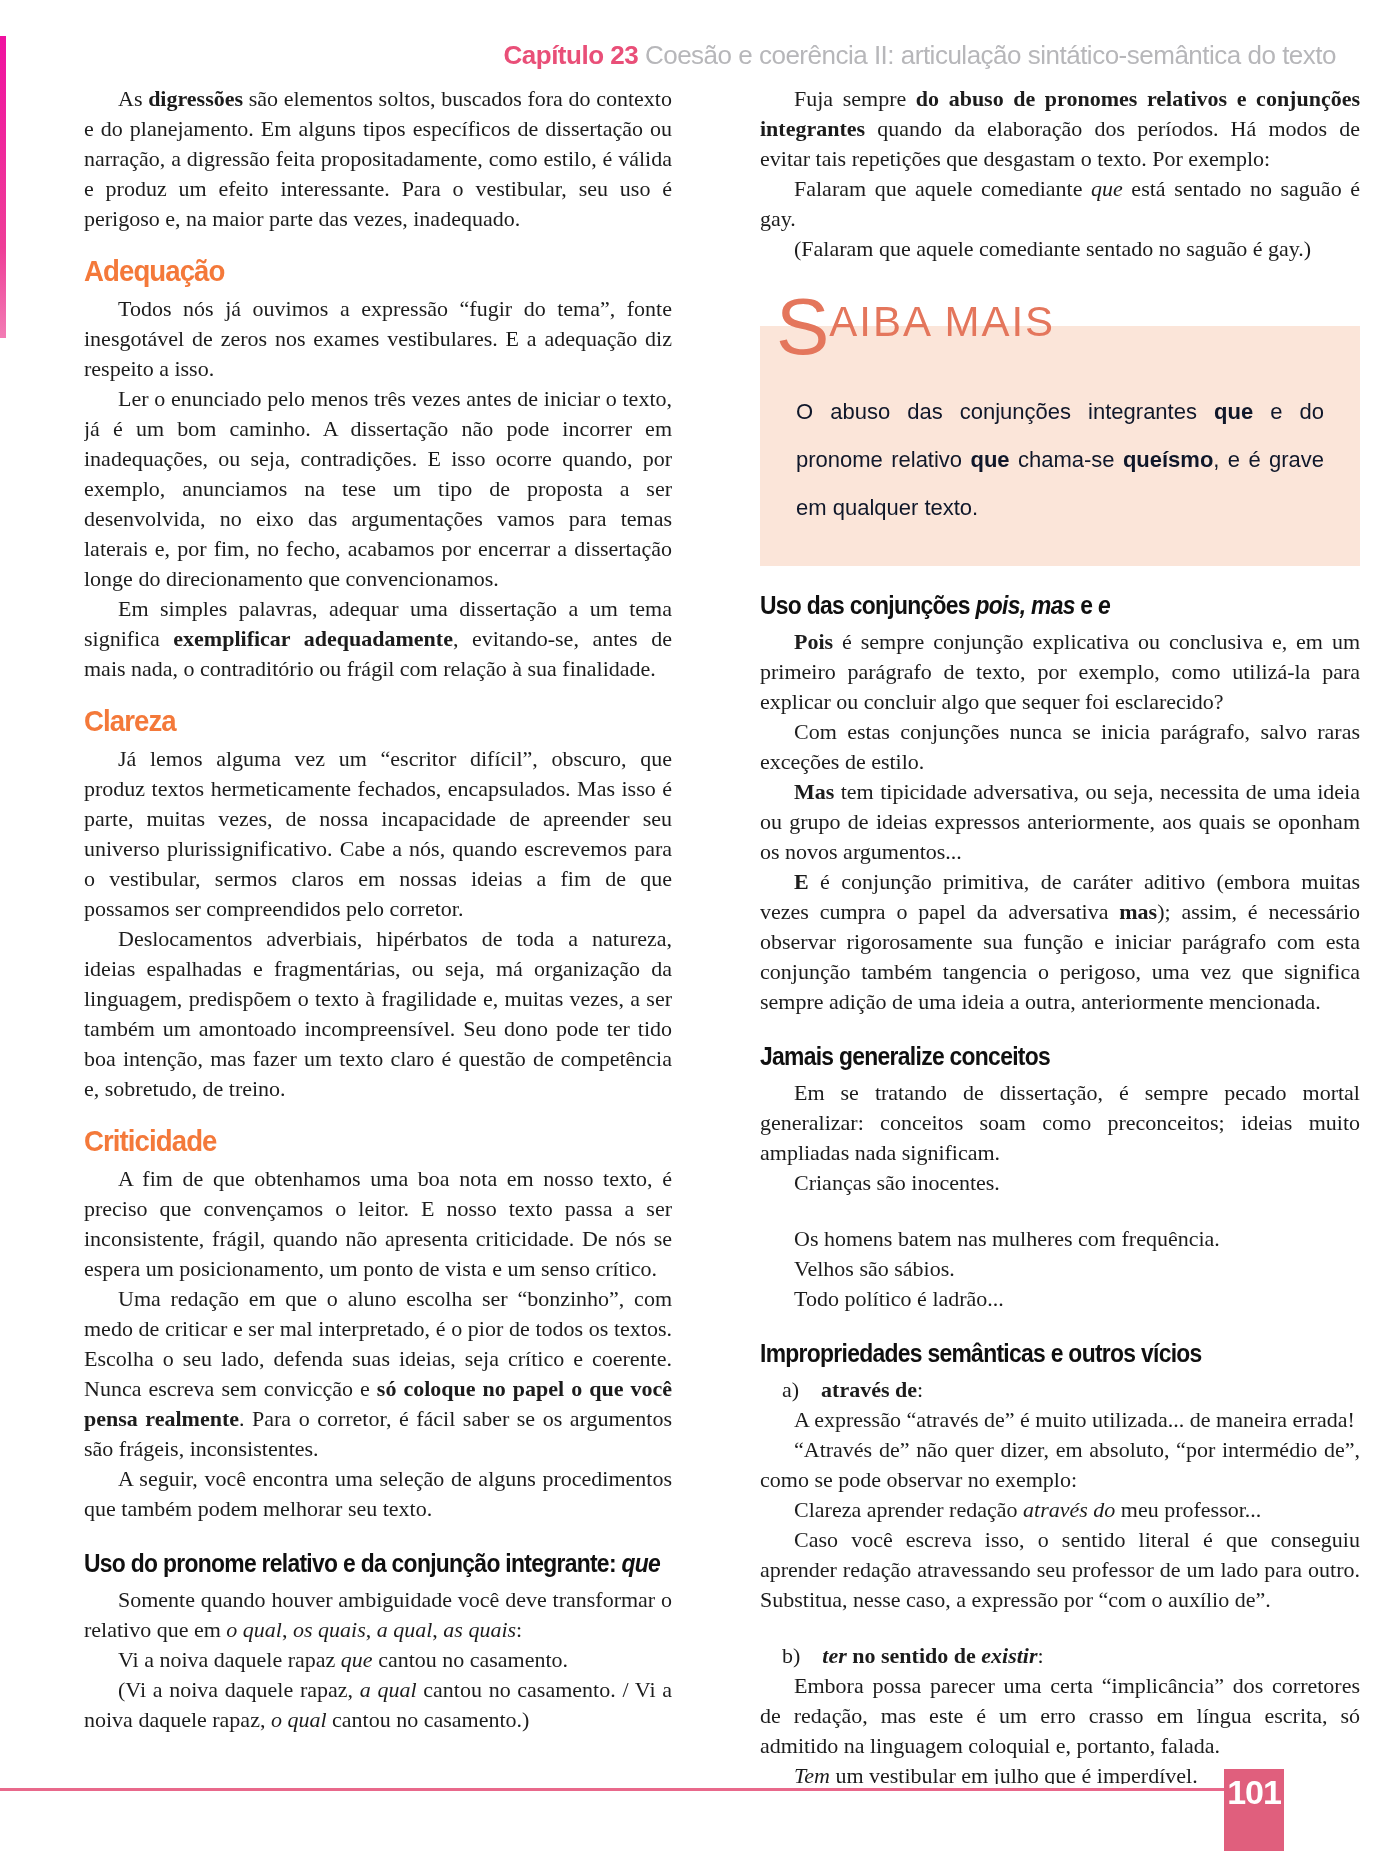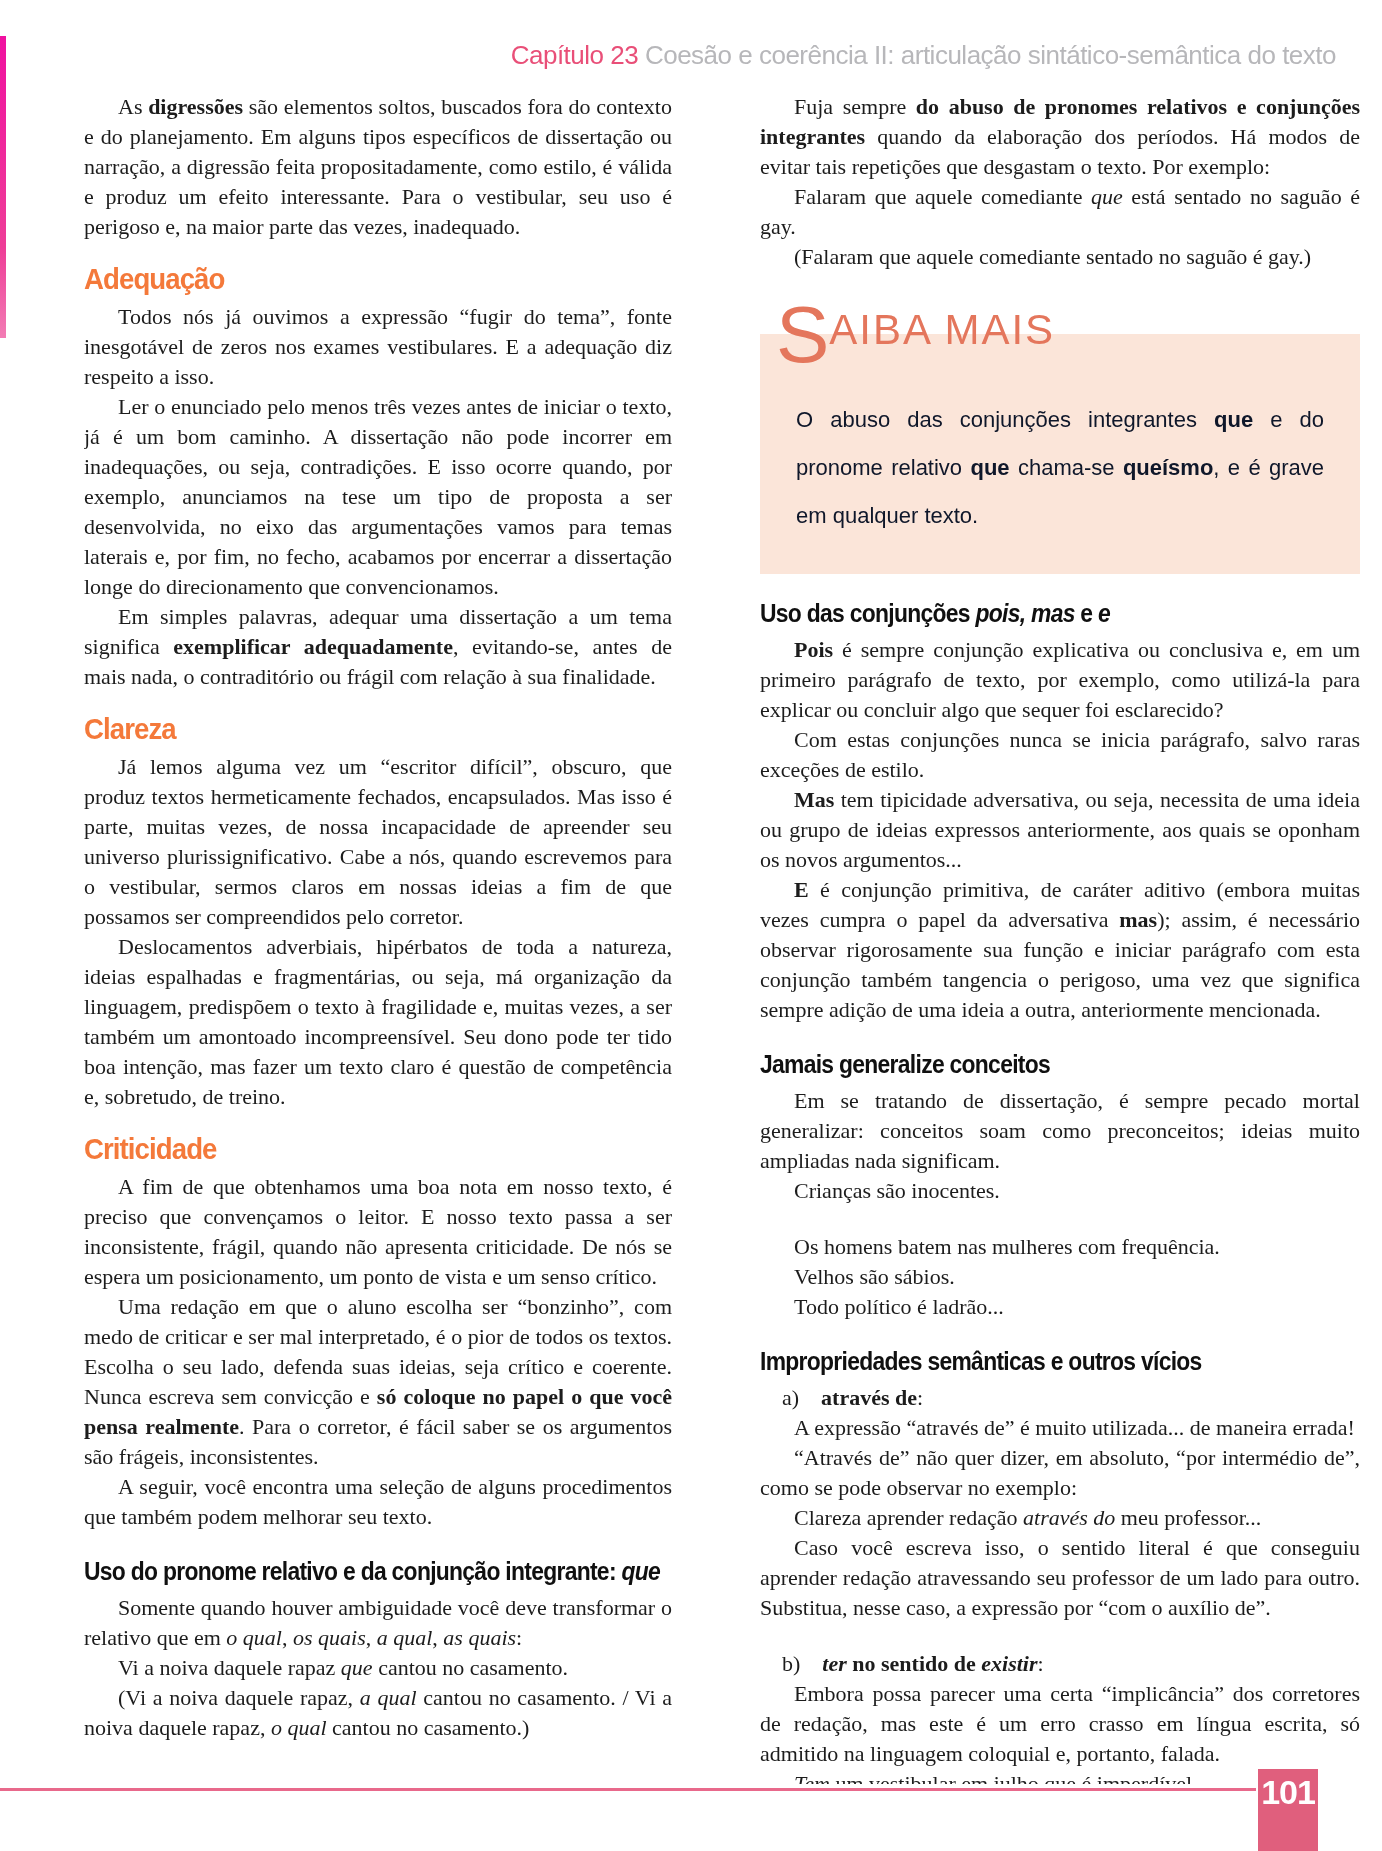--- a/index.html
+++ b/index.html
@@ -4,27 +4,27 @@
 <style>
   html,body{margin:0;padding:0;}
   body{
     width:1382px;height:1851px;position:relative;background:#ffffff;
     font-family:"Liberation Serif", serif;overflow:hidden;
   }
   .edge-bar{position:absolute;left:0;top:36px;width:6px;height:302px;
     background:linear-gradient(180deg,#f011a0 0%,#ee3d97 70%,#f27cb4 100%);}
   .page-header{position:absolute;top:40px;left:84px;width:1252px;text-align:right;
     font-family:"Liberation Sans",sans-serif;font-size:26px;letter-spacing:-0.5px;white-space:nowrap;}
-  .page-header .chapter{color:#e94f78;font-weight:400;}
+  .page-header .chapter{color:#e94f78;font-weight:700;}
   .page-header .chapter-title{color:#b7b7ba;font-weight:400;}
 
   .col{position:absolute;top:84px;height:1700px;overflow:hidden;}
   .col-left{left:84px;width:588px;}
   .col-right{left:760px;width:600px;}
-  .col > :first-child{margin-top:8px;}
+  .col > :first-child{margin-top:0;}
 
   p.p{margin:0;font-size:22px;line-height:30px;text-align:justify;text-indent:34px;color:#1c1c1c;}
   p.p.noindent{text-indent:0;margin-left:22px;}
   p.p.space{margin-top:26px;}
 
   h2{font-family:"Liberation Sans",sans-serif;white-space:nowrap;}
   h2.h-orange{margin:20px 0 6px;font-size:30px;font-weight:700;color:#f4793a;
     letter-spacing:-1px;transform:scaleX(0.92);transform-origin:0 50%;width:108%;}
   h2.h-black{margin:24px 0 6px;font-size:26px;font-weight:700;color:#101010;
     letter-spacing:-0.8px;transform:scaleX(0.88);transform-origin:0 50%;width:113%;}
@@ -34,21 +34,21 @@
 
   .saiba{position:relative;margin-top:62px;background:#fbe5d9;padding:52px 26px 24px 26px;}
   .saiba-title{position:absolute;top:-32px;left:16px;color:#e4765c;
     font-family:"Liberation Sans",sans-serif;display:flex;align-items:flex-start;line-height:1;}
   .saiba-s{font-size:80px;line-height:0.82;font-weight:400;}
   .saiba-rest{font-size:42px;margin-top:7px;letter-spacing:2px;font-weight:400;}
   .saiba-body{font-family:"Liberation Sans",sans-serif;font-size:22px;line-height:48px;
     text-align:justify;color:#0f172a;margin:10px;}
 
   .footer-rule{position:absolute;left:0;top:1788px;width:1256px;height:3px;background:#e8698b;}
-  .page-tab{position:absolute;left:1258px;top:1769px;width:60px;height:82px;background:#e05f7d;
+  .page-tab{position:absolute;left:1224px;top:1769px;width:60px;height:82px;background:#e05f7d;
     color:#ffffff;font-family:"Liberation Sans",sans-serif;font-weight:700;font-size:34px;
     text-align:center;padding-top:4px;box-sizing:border-box;letter-spacing:-1px;}
 </style>
 </head>
 <body>
 
 <div class="edge-bar"></div>
 
 <div class="page-header">
   <span class="chapter">Capítulo 23</span><span class="chapter-title"> Coesão e coerência II: articulação sintático-semântica do texto</span>

